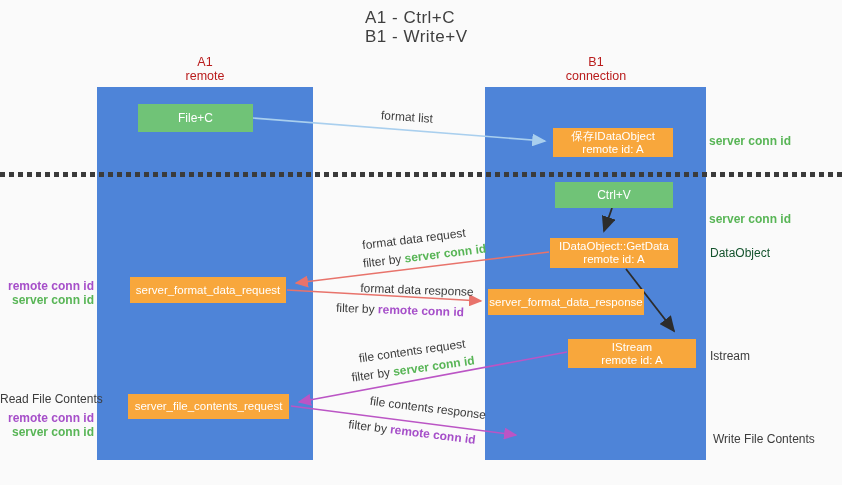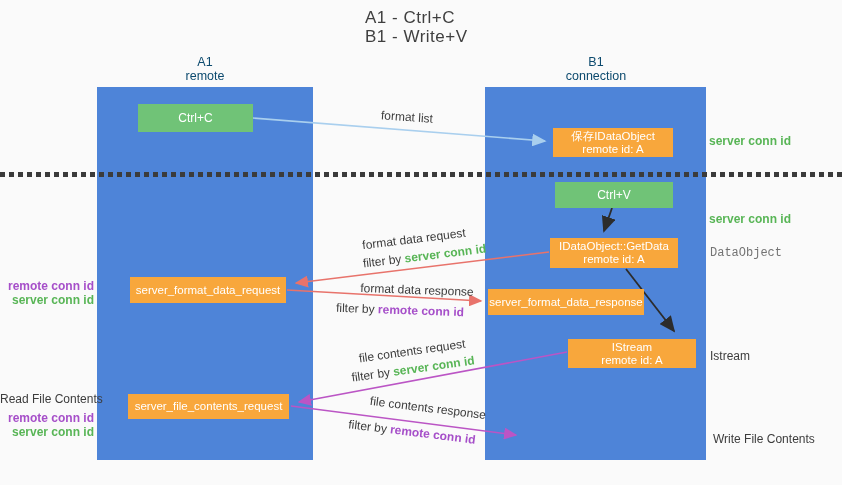--- a/index.html
+++ b/index.html
@@ -1,20 +1,20 @@
 <!DOCTYPE html>
 <html><head>
 <meta charset="utf-8">
 <style>
   html,body{margin:0;padding:0;}
   body{background:#fafafa;font-family:"Liberation Sans","DejaVu Sans",sans-serif;}
   .canvas{position:relative;width:842px;height:485px;background:#fafafa;overflow:hidden;}
   .title{position:absolute;left:365px;top:8px;font-size:17px;color:#3f3f3f;line-height:19px;letter-spacing:.5px;}
   .lane{position:absolute;top:87px;height:373px;background:#4e84d8;}
-  .lane-header{position:absolute;top:55px;width:140px;text-align:center;font-size:12.5px;color:#0c4a6e;line-height:14px;}
+  .lane-header{position:absolute;top:55px;width:140px;text-align:center;font-size:12.5px;color:#b91c1c;line-height:14px;}
   .dotted{position:absolute;left:0;top:172px;width:842px;height:5px;
           background:repeating-linear-gradient(90deg,#3b3b3b 0 5px,transparent 5px 9px);}
   .node{position:absolute;display:flex;flex-direction:column;align-items:center;justify-content:center;
         color:#ffffff;font-size:12px;line-height:13px;white-space:nowrap;}
   .green{background:#70c377;}
   .orange{background:#f8a73c;font-size:11.5px;}
   .lbl{position:absolute;font-size:12px;color:#3c3c3c;white-space:nowrap;text-align:center;}
   .green-t{color:#58b556;font-weight:bold;}
   .purple-t{color:#a64fc9;font-weight:bold;}
   .side{position:absolute;font-size:12px;white-space:nowrap;}
@@ -63,21 +63,21 @@
     <line x1="253" y1="118" x2="545" y2="141" stroke="#a9cfee" stroke-width="1.6" marker-end="url(#ah-blue)"></line>
     <line x1="612" y1="208" x2="604" y2="231" stroke="#2c2c2c" stroke-width="1.8" marker-end="url(#ah-black)"></line>
     <line x1="549" y1="252" x2="296" y2="283" stroke="#e8736b" stroke-width="1.5" marker-end="url(#ah-salmon)"></line>
     <line x1="287" y1="290" x2="481" y2="301" stroke="#e8736b" stroke-width="1.5" marker-end="url(#ah-salmon)"></line>
     <line x1="626" y1="269" x2="674" y2="331" stroke="#2c2c2c" stroke-width="1.8" marker-end="url(#ah-black)"></line>
     <line x1="567" y1="352" x2="299" y2="402" stroke="#bb55c5" stroke-width="1.5" marker-end="url(#ah-magenta)"></line>
     <line x1="291" y1="406" x2="516" y2="435" stroke="#bb55c5" stroke-width="1.5" marker-end="url(#ah-magenta)"></line>
   </svg>
 
   <div class="node green" style="left:138px;top:104px;width:115px;height:28px;">
-    <span>Ctrl+C</span>
+    <span>File+C</span>
   </div>
 
   <div class="node orange" style="left:553px;top:128px;width:120px;height:29px;">
     <span>保存IDataObject</span>
     <span>remote id: A</span>
   </div>
 
   <div class="node green" style="left:555px;top:182px;width:118px;height:26px;">
     <span>Ctrl+V</span>
   </div>
@@ -114,21 +114,21 @@
   <div class="lbl" style="left:330px;top:303px;width:140px;transform:rotate(2deg);"><span>filter by </span><span class="purple-t">remote conn id</span></div>
 
   <div class="lbl" style="left:352px;top:344px;width:120px;transform:rotate(-8deg);">file contents request</div>
   <div class="lbl" style="left:343px;top:362px;width:140px;transform:rotate(-8deg);"><span>filter by </span><span class="green-t">server conn id</span></div>
 
   <div class="lbl" style="left:367px;top:401px;width:122px;transform:rotate(7deg);">file contents response</div>
   <div class="lbl" style="left:342px;top:425px;width:140px;transform:rotate(7deg);"><span>filter by </span><span class="purple-t">remote conn id</span></div>
 
   <div class="side green-t" style="left:709px;top:134px;">server conn id</div>
   <div class="side green-t" style="left:709px;top:212px;">server conn id</div>
-  <div class="side" style="left:710px;top:246px;color:#737373;font-family:Liberation Mono, monospace;">DataObject</div>
+  <div class="side" style="left:710px;top:246px;color:#14532d;">DataObject</div>
   <div class="side" style="left:710px;top:349px;color:#3c3c3c;">Istream</div>
   <div class="side" style="left:713px;top:432px;color:#3c3c3c;">Write File Contents</div>
 
   <div class="side purple-t ra" style="left:0px;top:279px;width:94px;">remote conn id</div>
   <div class="side green-t ra" style="left:0px;top:293px;width:94px;">server conn id</div>
   <div class="side ra" style="left:0px;top:392px;width:97px;color:#3c3c3c;">Read File Contents</div>
   <div class="side purple-t ra" style="left:0px;top:411px;width:94px;">remote conn id</div>
   <div class="side green-t ra" style="left:0px;top:425px;width:94px;">server conn id</div>
 
 </div>

